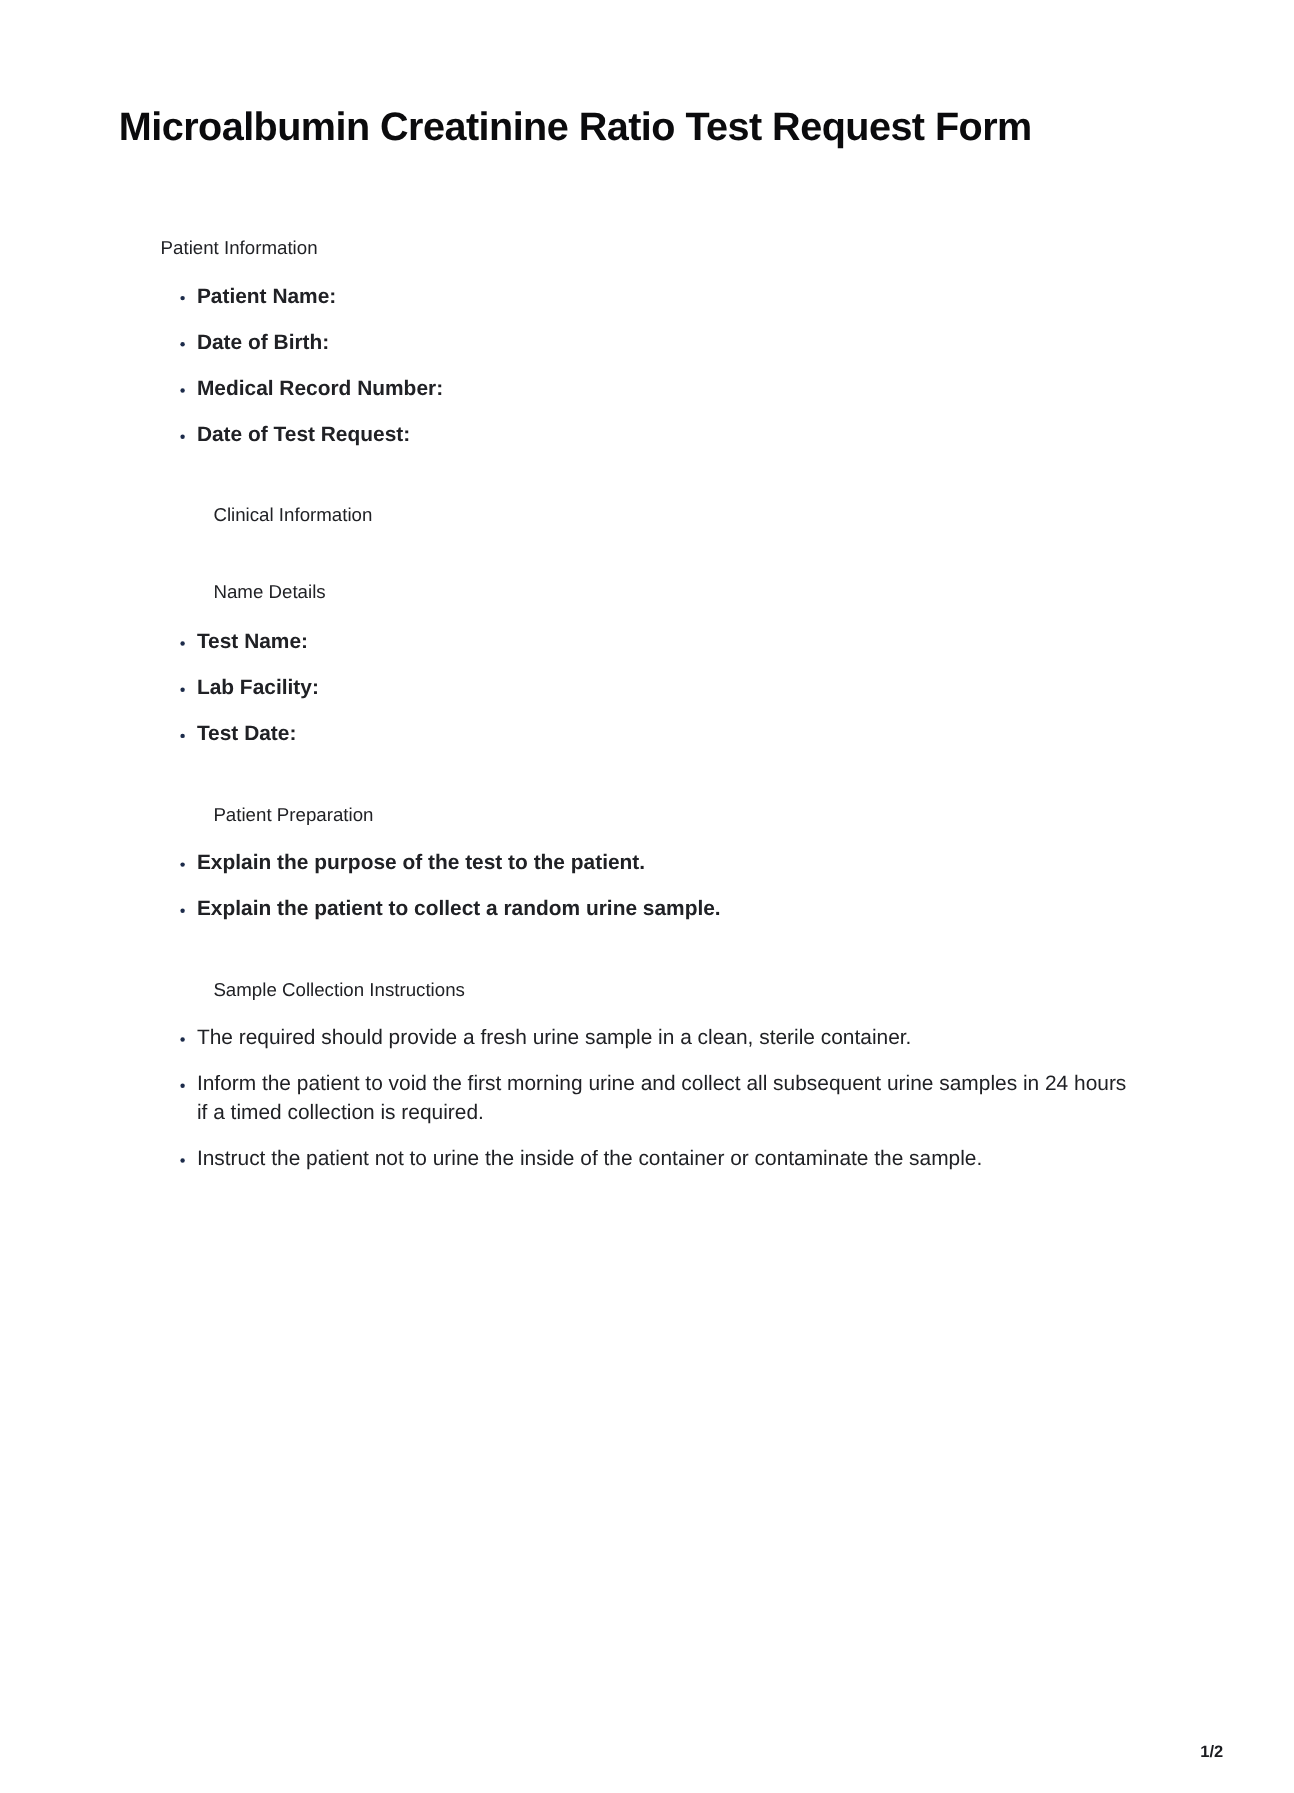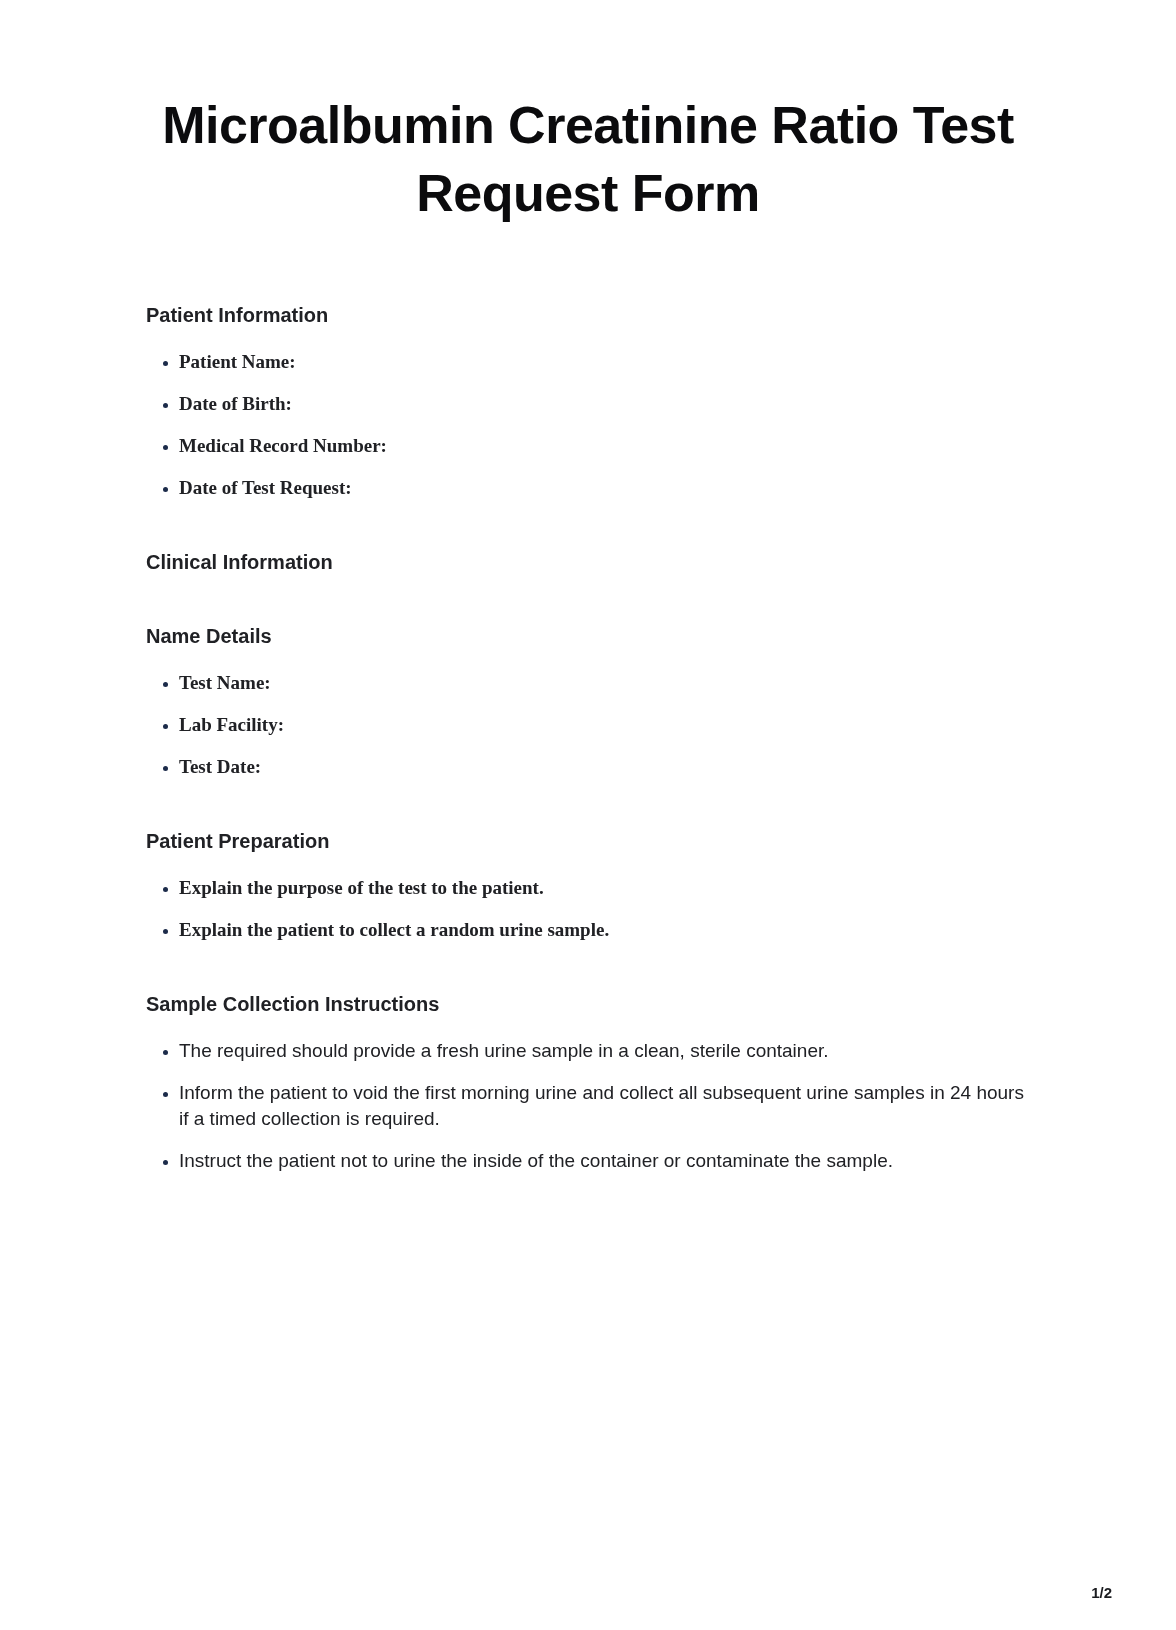--- a/index.html
+++ b/index.html
@@ -12,54 +12,54 @@
     position: relative;
     width: 1176px;
     height: 1630px;
     margin: 0 auto;
     background: var(--page-bg, #ffffff);
     overflow: hidden;
   }
   .doc-title {
     margin: 92px auto 0;
     max-width: 960px;
-    text-align: center;
-    font-size: 52px;
+    text-align: left;
+    font-size: 36px;
     line-height: 1.3;
     font-weight: 700;
     color: var(--title-color, #0b0b0d);
     letter-spacing: -0.5px;
   }
   .doc-body {
     padding: 0 146px;
   }
   .form-section h2 {
-    font-size: 20px;
+    font-size: 17px;
     line-height: 1.25;
-    font-weight: 700;
+    font-weight: 400;
     color: var(--text-color, #202125);
   }
   .form-section:first-of-type h2 { margin-top: 76px; }
-  .form-section + .form-section h2 { margin-top: 49px; }
+  .form-section + .form-section h2 { margin-top: 49px; margin-left: 48px; }
   .form-section ul {
     margin-top: 21px;
     padding-left: 33px;
     list-style-type: disc;
   }
   .form-section li {
     font-size: 19px;
     line-height: 26px;
     margin-bottom: 16px;
     color: var(--text-color, #202125);
   }
   .form-section li::marker {
     color: var(--marker-color, #1c2b4a);
     font-size: 16px;
   }
-  .form-section ul.items-bold li { font-weight: 700; font-family: Liberation Serif, serif; }
+  .form-section ul.items-bold li { font-weight: 700; }
   .form-section ul.items-regular li { font-weight: 400; }
   .page-number {
     position: absolute;
     top: 1584px;
     right: 64px;
     font-size: 15px;
     font-weight: 700;
     color: #1b1c20;
   }
 </style>

